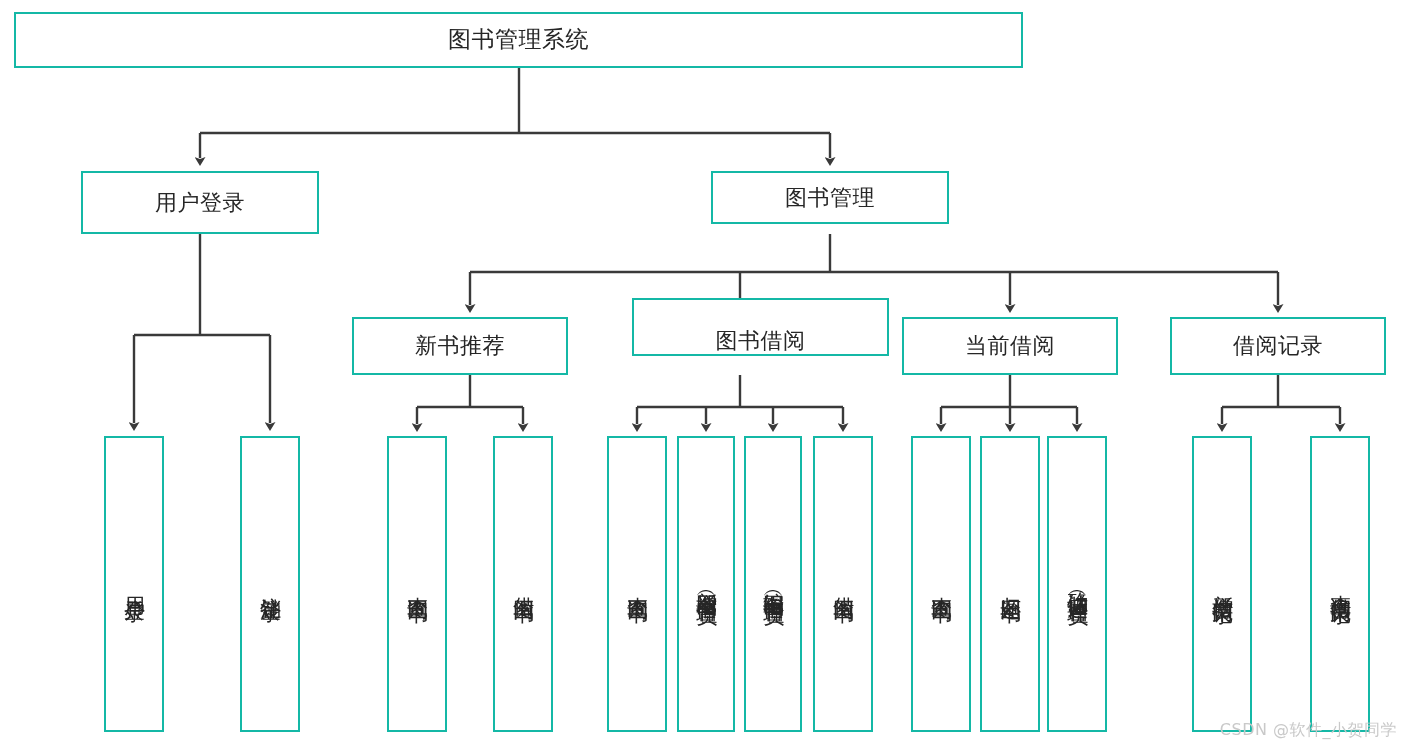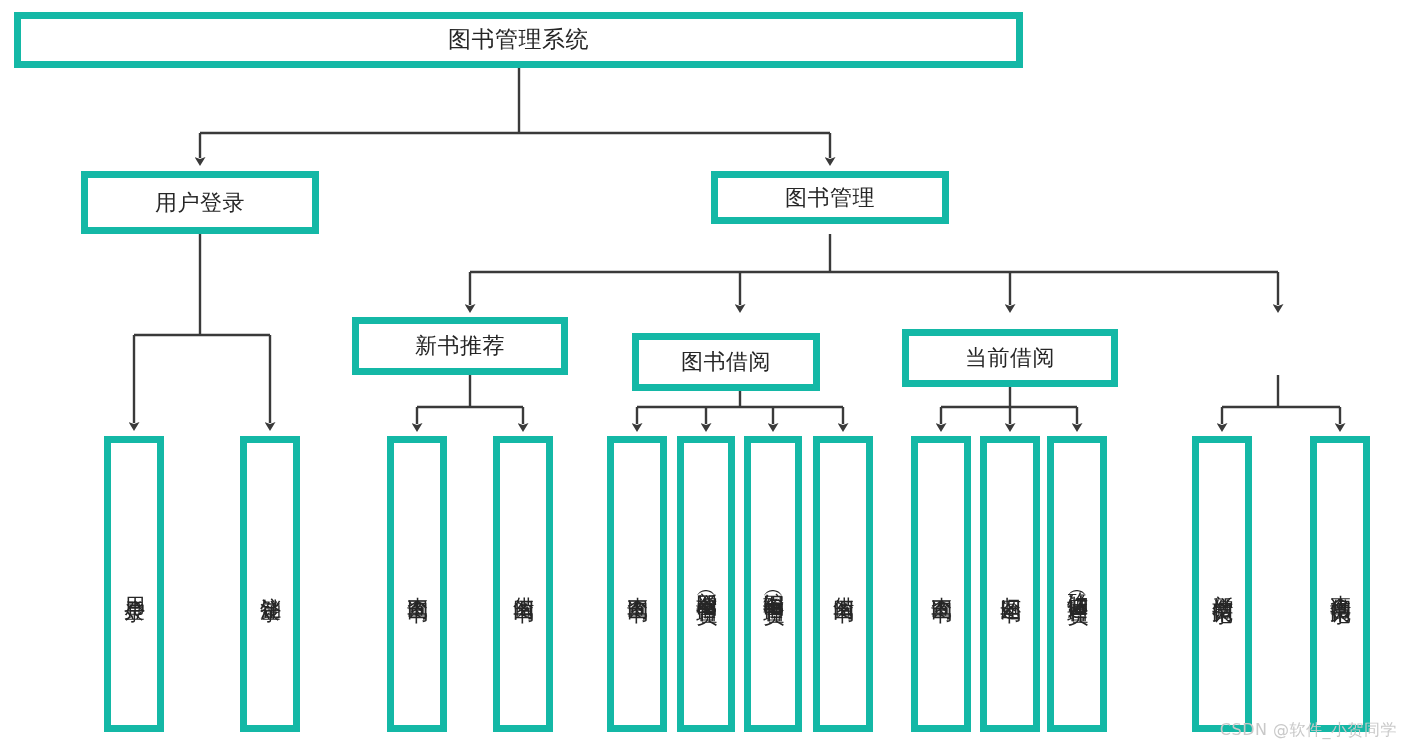--- a/index.html
+++ b/index.html
@@ -24,21 +24,21 @@
     left: 0;
     top: 0;
     width: 1405px;
     height: 747px;
     pointer-events: none;
   }
   .node {
     position: absolute;
     box-sizing: border-box;
     background: #ffffff;
-    border: 7px solid #14b8a6;
+    border: 2px solid #14b8a6;
     display: flex;
     align-items: center;
     justify-content: center;
     color: #262626;
     text-align: center;
   }
   .node .label {
     display: block;
     line-height: 1.18;
     letter-spacing: 0.5px;
@@ -143,28 +143,31 @@
   </div>
 
   <div class="node horiz" style="left:711px; top:171px; width:238px; height:53px;">
     <span class="label">图书管理</span>
   </div>
 
   <div class="node horiz" style="left:352px; top:317px; width:216px; height:58px;">
     <span class="label">新书推荐</span>
   </div>
 
-  <div class="node horiz" style="left:632px; top:333px; width:188px; height:58px;">
+  <div class="node horiz" style="left:632px; top:298px; width:257px; height:58px;align-items:flex-end;">
     <span class="label">图书借阅</span>
   </div>
 
-  <div class="node horiz" style="left:902px; top:317px; width:216px; height:58px;margin-top:12px;">
+  <div class="node horiz" style="left:902px; top:317px; width:216px; height:58px;">
     <span class="label">当前借阅</span>
   </div>
 
+  <div class="node horiz" style="left:1170px; top:317px; width:216px; height:58px;">
+    <span class="label">借阅记录</span>
+  </div>
 
   <div class="node vert" style="left:104px; top:436px; width:60px; height:296px;">
     <span class="label">用户登录</span>
   </div>
 
   <div class="node vert" style="left:240px; top:436px; width:60px; height:296px;">
     <span class="label">注销登录</span>
   </div>
 
   <div class="node vert" style="left:387px; top:436px; width:60px; height:296px;">

